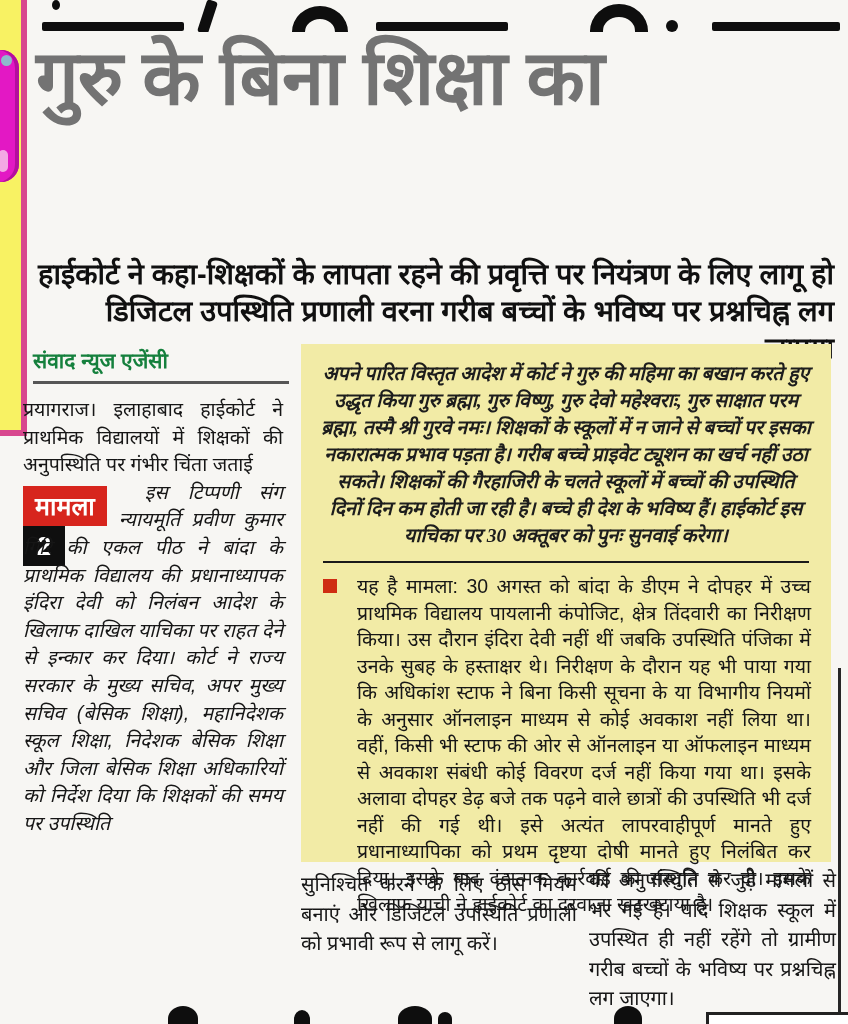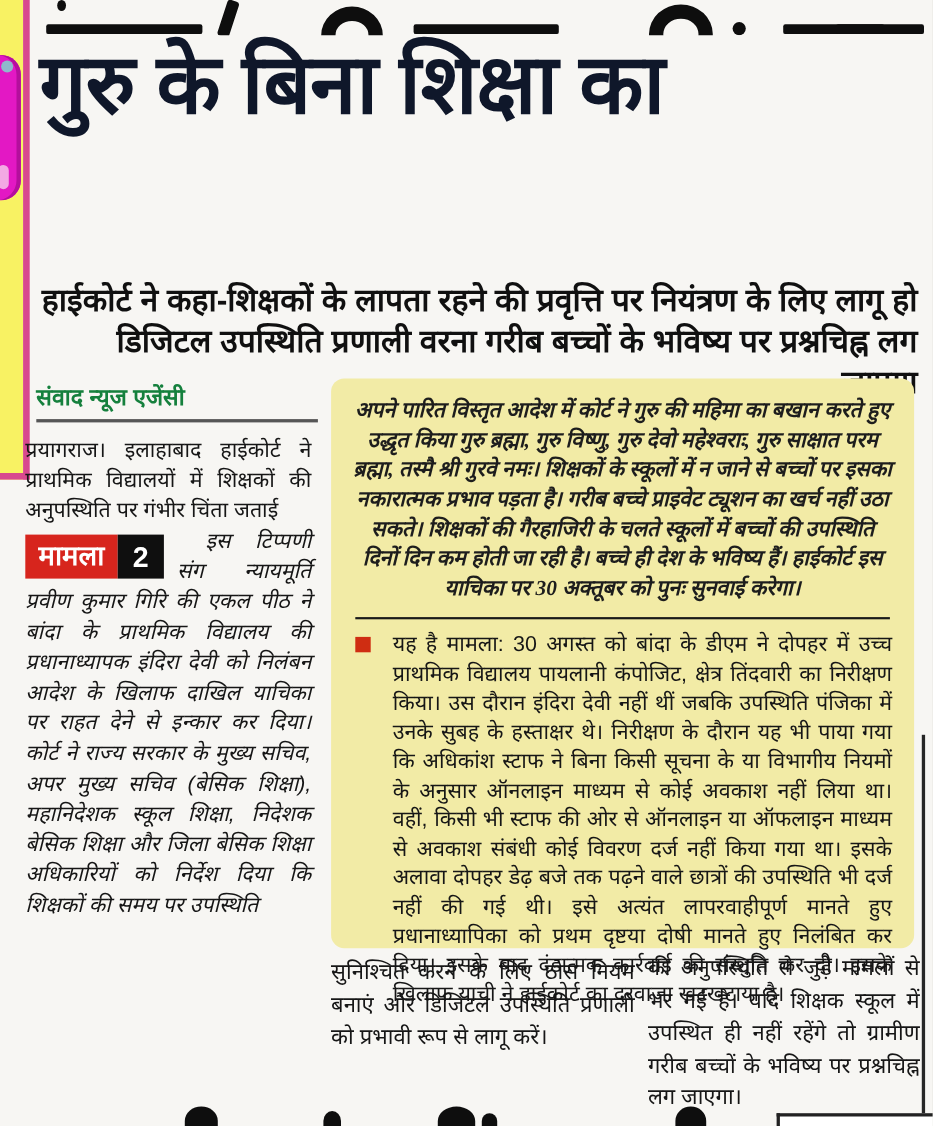--- a/index.html
+++ b/index.html
@@ -20,42 +20,42 @@
   .frag-bottom{position:absolute;left:0;top:1002px;width:848px;height:22px;overflow:hidden;}
   .f{position:absolute;background:#0e0e0e;}
   .f-bar{height:9px;top:22px;border-radius:2px;}
   .f-diag{width:11px;height:34px;top:0;transform:rotate(18deg);border-radius:3px;}
   .f-ring{background:transparent;border:13px solid #0e0e0e;border-radius:50%;}
   .f-dot{border-radius:50%;}
   .f-bump{border-radius:50% 50% 0 0;}
   
   .headline{
     position:absolute;left:36px;top:26px;width:802px;
-    font-weight:800;font-size:76px;line-height:103px;letter-spacing:-1px;color:#0f172a;
+    font-weight:800;font-size:76px;line-height:103px;letter-spacing:-1px;color:#737373;
   }
   .subheadline{
     position:absolute;left:30px;top:256px;width:804px;
     font-weight:700;font-size:29px;line-height:37px;color:#101010;text-align:right;
   }
   .byline{position:absolute;left:33px;top:346px;font-weight:700;font-size:21px;color:#15803d;text-align:center;}
   .byline-rule{position:absolute;left:33px;top:381px;width:256px;height:3px;background:#565656;}
   
   .left-col{
     position:absolute;left:23px;top:396px;width:260px;
     font-size:19.5px;line-height:27.6px;text-align:justify;
   }
   .left-col p{margin:0;}
   .left-col p + p{text-indent:26px;font-style:italic;}
-  .case-badge{float:left;display:flex;margin:7px 12px 5px 0;height:40px;}
+  .case-badge{float:left;display:flex;margin:7px 12px 5px 0;height:28px;flex-direction:column;}
   .badge-red{background:#d7251d;color:#fff;font-weight:700;font-size:25px;line-height:40px;padding:0 12px;}
   .badge-num{background:#0f0f0f;color:#fff;font-weight:700;font-size:26px;line-height:40px;width:42px;text-align:center;}
   
   .hl-box{
     position:absolute;left:301px;top:344px;width:530px;height:518px;
-    background:#f2eba6;box-sizing:border-box;padding:16px 20px 16px;border-radius:12px;
+    background:#f2eba6;box-sizing:border-box;padding:16px 20px 16px;
   }
   .hl-intro{
     font-family:"Liberation Serif",serif;font-style:italic;font-weight:600;
     font-size:19.5px;line-height:27px;text-align:center;color:#1d1d1d;margin:0;
   }
   .hl-rule{height:2px;background:#1a1a1a;margin:12px 2px 10px;}
   .hl-case{position:relative;padding-left:36px;font-size:19.5px;line-height:26.5px;text-align:justify;margin:0;}
   .hl-bullet{position:absolute;left:2px;top:6px;width:14px;height:14px;background:#cf2d12;}
   .hl-lead{font-weight:400;}
   

